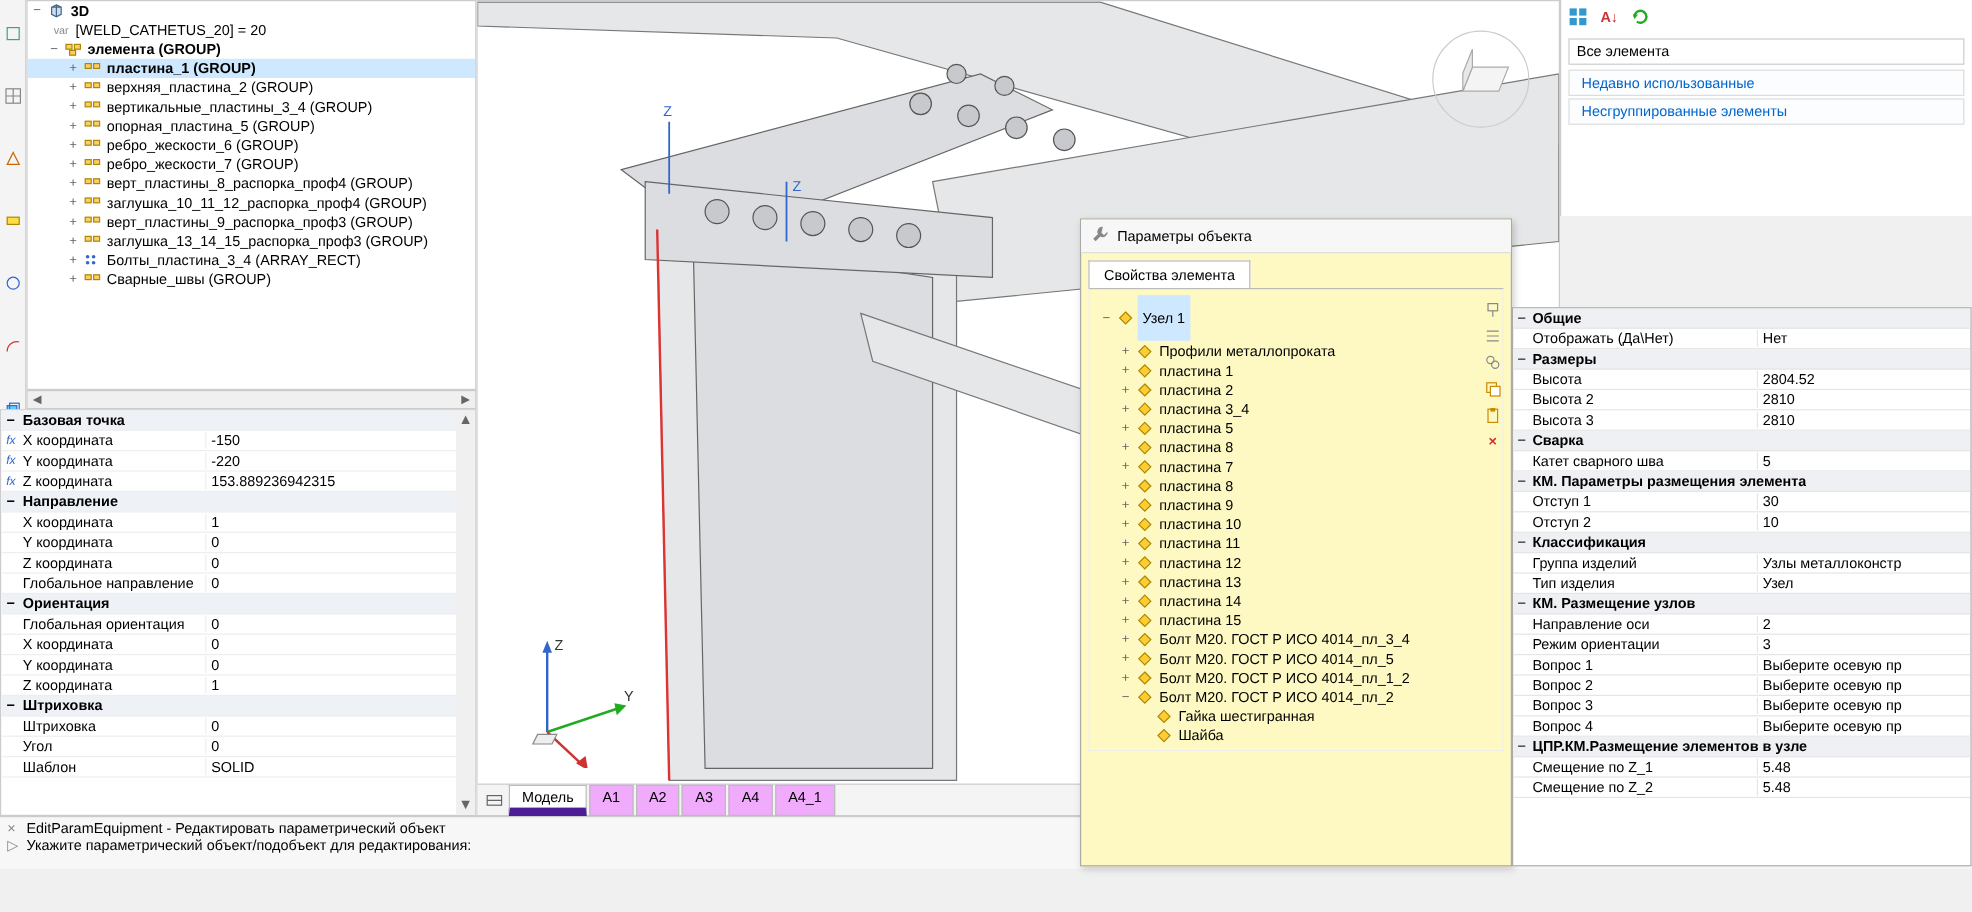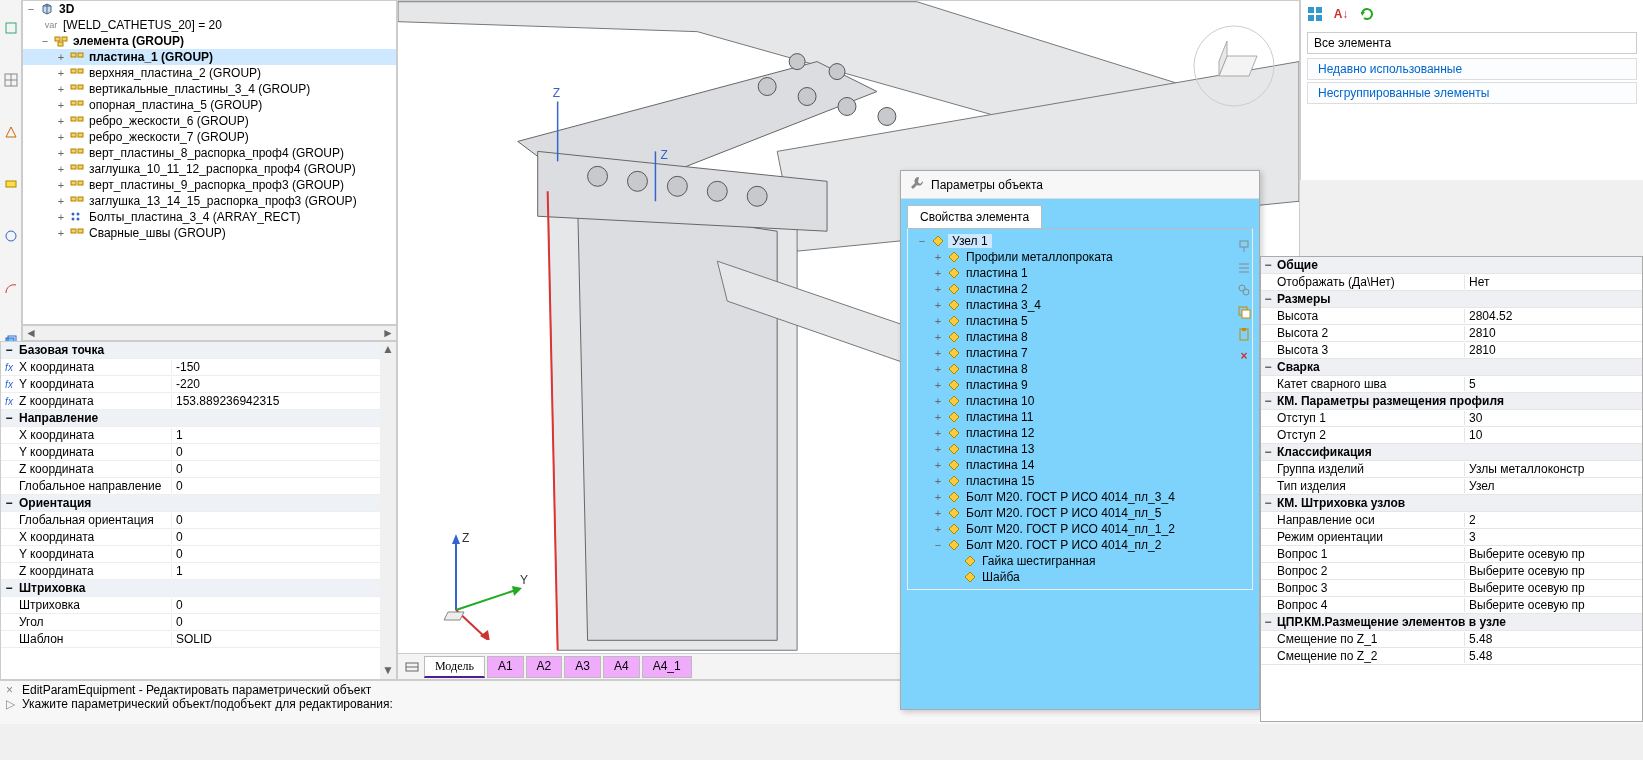--- a/index.html
+++ b/index.html
@@ -32,30 +32,30 @@
 .command-area .line { display: flex; align-items: center; gap: 4px; }
 .command-area .cx { width: 12px; color: #888; cursor: pointer; }
 
 .viewport { position: absolute; left: 397px; top: 0; width: 903px; height: 680px; background: #fff; border: 1px solid #ccc; }
 .viewport .badges { position: absolute; left: 40px; top: 6px; display: flex; gap: 6px; }
 .viewport .badge { background: #e0e0e0; color: #888; border-radius: 10px; padding: 1px 10px; font-size: 11px; }
 .viewport svg.model { position: absolute; left: 0; top: 0; width: 100%; height: 650px; }
 .viewport .axes { position: absolute; left: 18px; bottom: 36px; }
 .viewport .tabs { position: absolute; left: 0; bottom: 0; height: 26px; display: flex; align-items: center; gap: 2px; padding-left: 4px; background: #f4f4f4; width: 100%; border-top: 1px solid #ccc; }
 .viewport .tabs .tab { padding: 2px 10px; background: #f0abfc; border: 1px solid #bbb; cursor: pointer; }
-.viewport .tabs .tab.active { background: #fff; border-bottom: 2px solid #4c1d95; font-family: Liberation Serif, serif; }
+.viewport .tabs .tab.active { background: #fff; border-bottom: 7px solid #4c1d95; }
 .viewport .vtb { width: 20px; height: 20px; display:flex; align-items:center; justify-content:center; cursor:pointer; }
 
 .right-panel { position: absolute; left: 1300px; top: 0; width: 343px; height: 180px; background: #fff; border-left: 1px solid #ccc; }
 .right-panel .tb-row { display: flex; gap: 6px; padding: 4px; height: 28px; align-items: center; }
 .right-panel .rb { width: 20px; height: 20px; cursor: pointer; display:flex;align-items:center;justify-content:center; }
 .right-panel .row-input { border: 1px solid #ccc; padding: 3px 6px; margin: 4px 6px; }
 .right-panel .link-row { padding: 3px 10px; color: #0066cc; cursor: pointer; border: 1px solid #ddd; margin: 2px 6px; background:#fcfdff; }
 
-.obj-panel { position: absolute; left: 900px; top: 170px; width: 360px; height: 540px; background: #7dd3fc; border: 1px solid #aaa; box-shadow: 2px 2px 6px rgba(0,0,0,.2); }
+.obj-panel { position: absolute; left: 900px; top: 182px; width: 360px; height: 540px; background: #fef9c3; border: 1px solid #aaa; box-shadow: 2px 2px 6px rgba(0,0,0,.2); }
 .obj-panel .title { padding: 4px 8px; background: #f7f7f7; border-bottom: 1px solid #ddd; display:flex; align-items:center; gap:6px;}
 .obj-panel .tabset { padding: 6px 6px 0 6px; }
 .obj-panel .tabset .ptab { display: inline-block; padding: 4px 12px; border: 1px solid #bbb; border-bottom: none; background: #fff; }
 .obj-panel .tree-body { border-top: 1px solid #bbb; padding: 4px 0; max-height: 460px; overflow: auto; margin: 0 6px; border-left:1px solid #eee; border-right:1px solid #eee; border-bottom:1px solid #eee;}
 .obj-panel .side-tb { position: absolute; right: 4px; top: 66px; width: 20px; display: flex; flex-direction: column; gap: 4px; }
 .obj-panel .side-tb .sb { width: 18px; height: 18px; cursor: pointer; display:flex;align-items:center;justify-content:center; }
 
 .param-grid { position: absolute; left: 1260px; top: 256px; width: 383px; height: 466px; background: #fff; border: 1px solid #aaa; overflow:auto; }
 .param-grid .grow { display: flex; border-bottom: 1px solid #e5e5e5; height: 17px; align-items: center; }
 .param-grid .gsec { background: #eef0f3; font-weight: bold; }
@@ -516,21 +516,21 @@
   <div class="tabset"><span class="ptab">Свойства элемента</span></div>
   <div class="tree-body">
     <div class="tree-node">
       <span class="tree-indent" style="width:6px"></span>
       <span class="tree-exp">−</span>
       <span class="tree-icon">
           <svg width="12" height="12">
             <polygon points="6,1 11,6 6,11 1,6" fill="#fc3" stroke="#a80"></polygon>
           </svg>
         </span>
-      <span class="tree-label" style="background:#cde8ff;padding:0 4px;">Узел 1</span>
+      <span class="tree-label" style="background:#cde8ff;padding:12px 4px;">Узел 1</span>
     </div>
     <div id="obj-items">
         <div class="tree-node">
           <span class="tree-indent" style="width:22px"></span>
           <span class="tree-exp">+</span>
           <span class="tree-icon">
             <svg width="12" height="12">
               <polygon points="6,1 11,6 6,11 1,6" fill="#fc3" stroke="#a80"></polygon>
             </svg>
           </span>
@@ -806,21 +806,21 @@
         <span class="gexp">−</span>
         <span class="glbl" style="font-weight:bold;border:none;width:auto;">Сварка</span>
       </div>
       <div class="grow">
         <span class="gexp"></span>
         <span class="glbl">Катет сварного шва</span>
         <span class="gval">5</span>
       </div>
       <div class="grow gsec">
         <span class="gexp">−</span>
-        <span class="glbl" style="font-weight:bold;border:none;width:auto;">КМ. Параметры размещения профиля</span>
+        <span class="glbl" style="font-weight:bold;border:none;width:auto;">КМ. Параметры размещения элемента</span>
       </div>
       <div class="grow">
         <span class="gexp"></span>
         <span class="glbl">Отступ 1</span>
         <span class="gval">30</span>
       </div>
       <div class="grow">
         <span class="gexp"></span>
         <span class="glbl">Отступ 2</span>
         <span class="gval">10</span>
@@ -834,21 +834,21 @@
         <span class="glbl">Группа изделий</span>
         <span class="gval">Узлы металлоконстр</span>
       </div>
       <div class="grow">
         <span class="gexp"></span>
         <span class="glbl">Тип изделия</span>
         <span class="gval">Узел</span>
       </div>
       <div class="grow gsec">
         <span class="gexp">−</span>
-        <span class="glbl" style="font-weight:bold;border:none;width:auto;">КМ. Штриховка узлов</span>
+        <span class="glbl" style="font-weight:bold;border:none;width:auto;">КМ. Размещение узлов</span>
       </div>
       <div class="grow">
         <span class="gexp"></span>
         <span class="glbl">Направление оси</span>
         <span class="gval">2</span>
       </div>
       <div class="grow">
         <span class="gexp"></span>
         <span class="glbl">Режим ориентации</span>
         <span class="gval">3</span>

